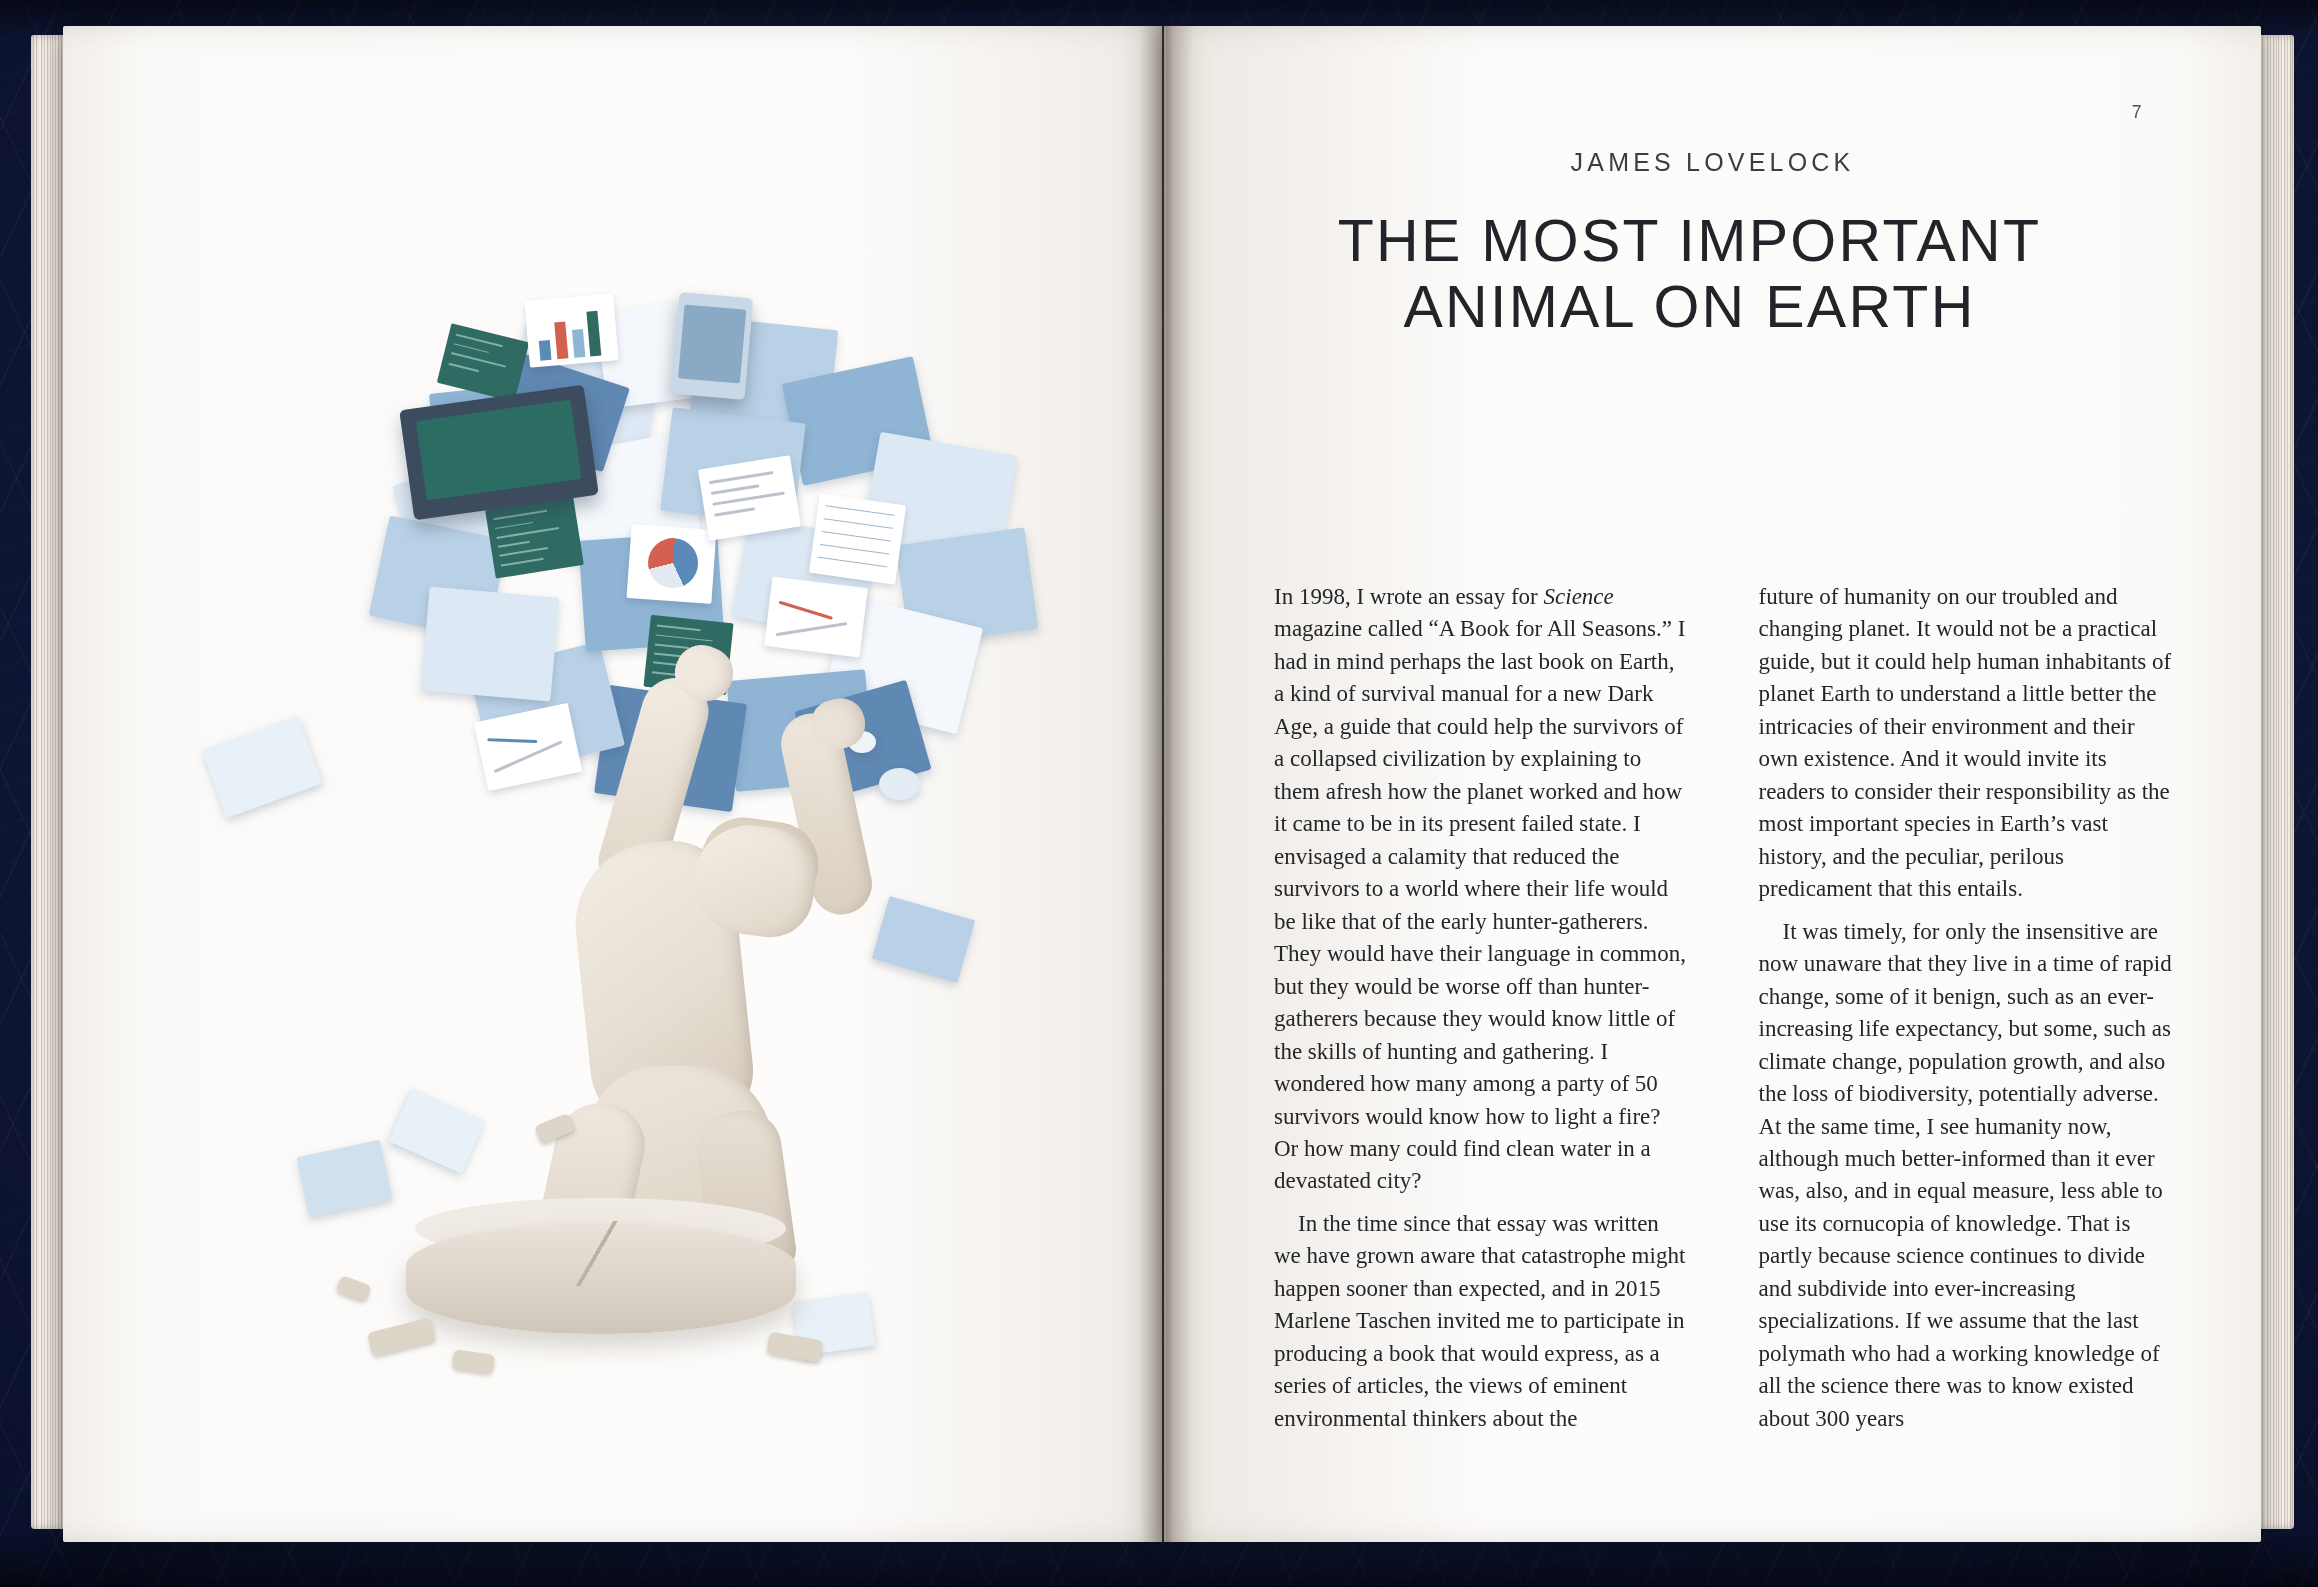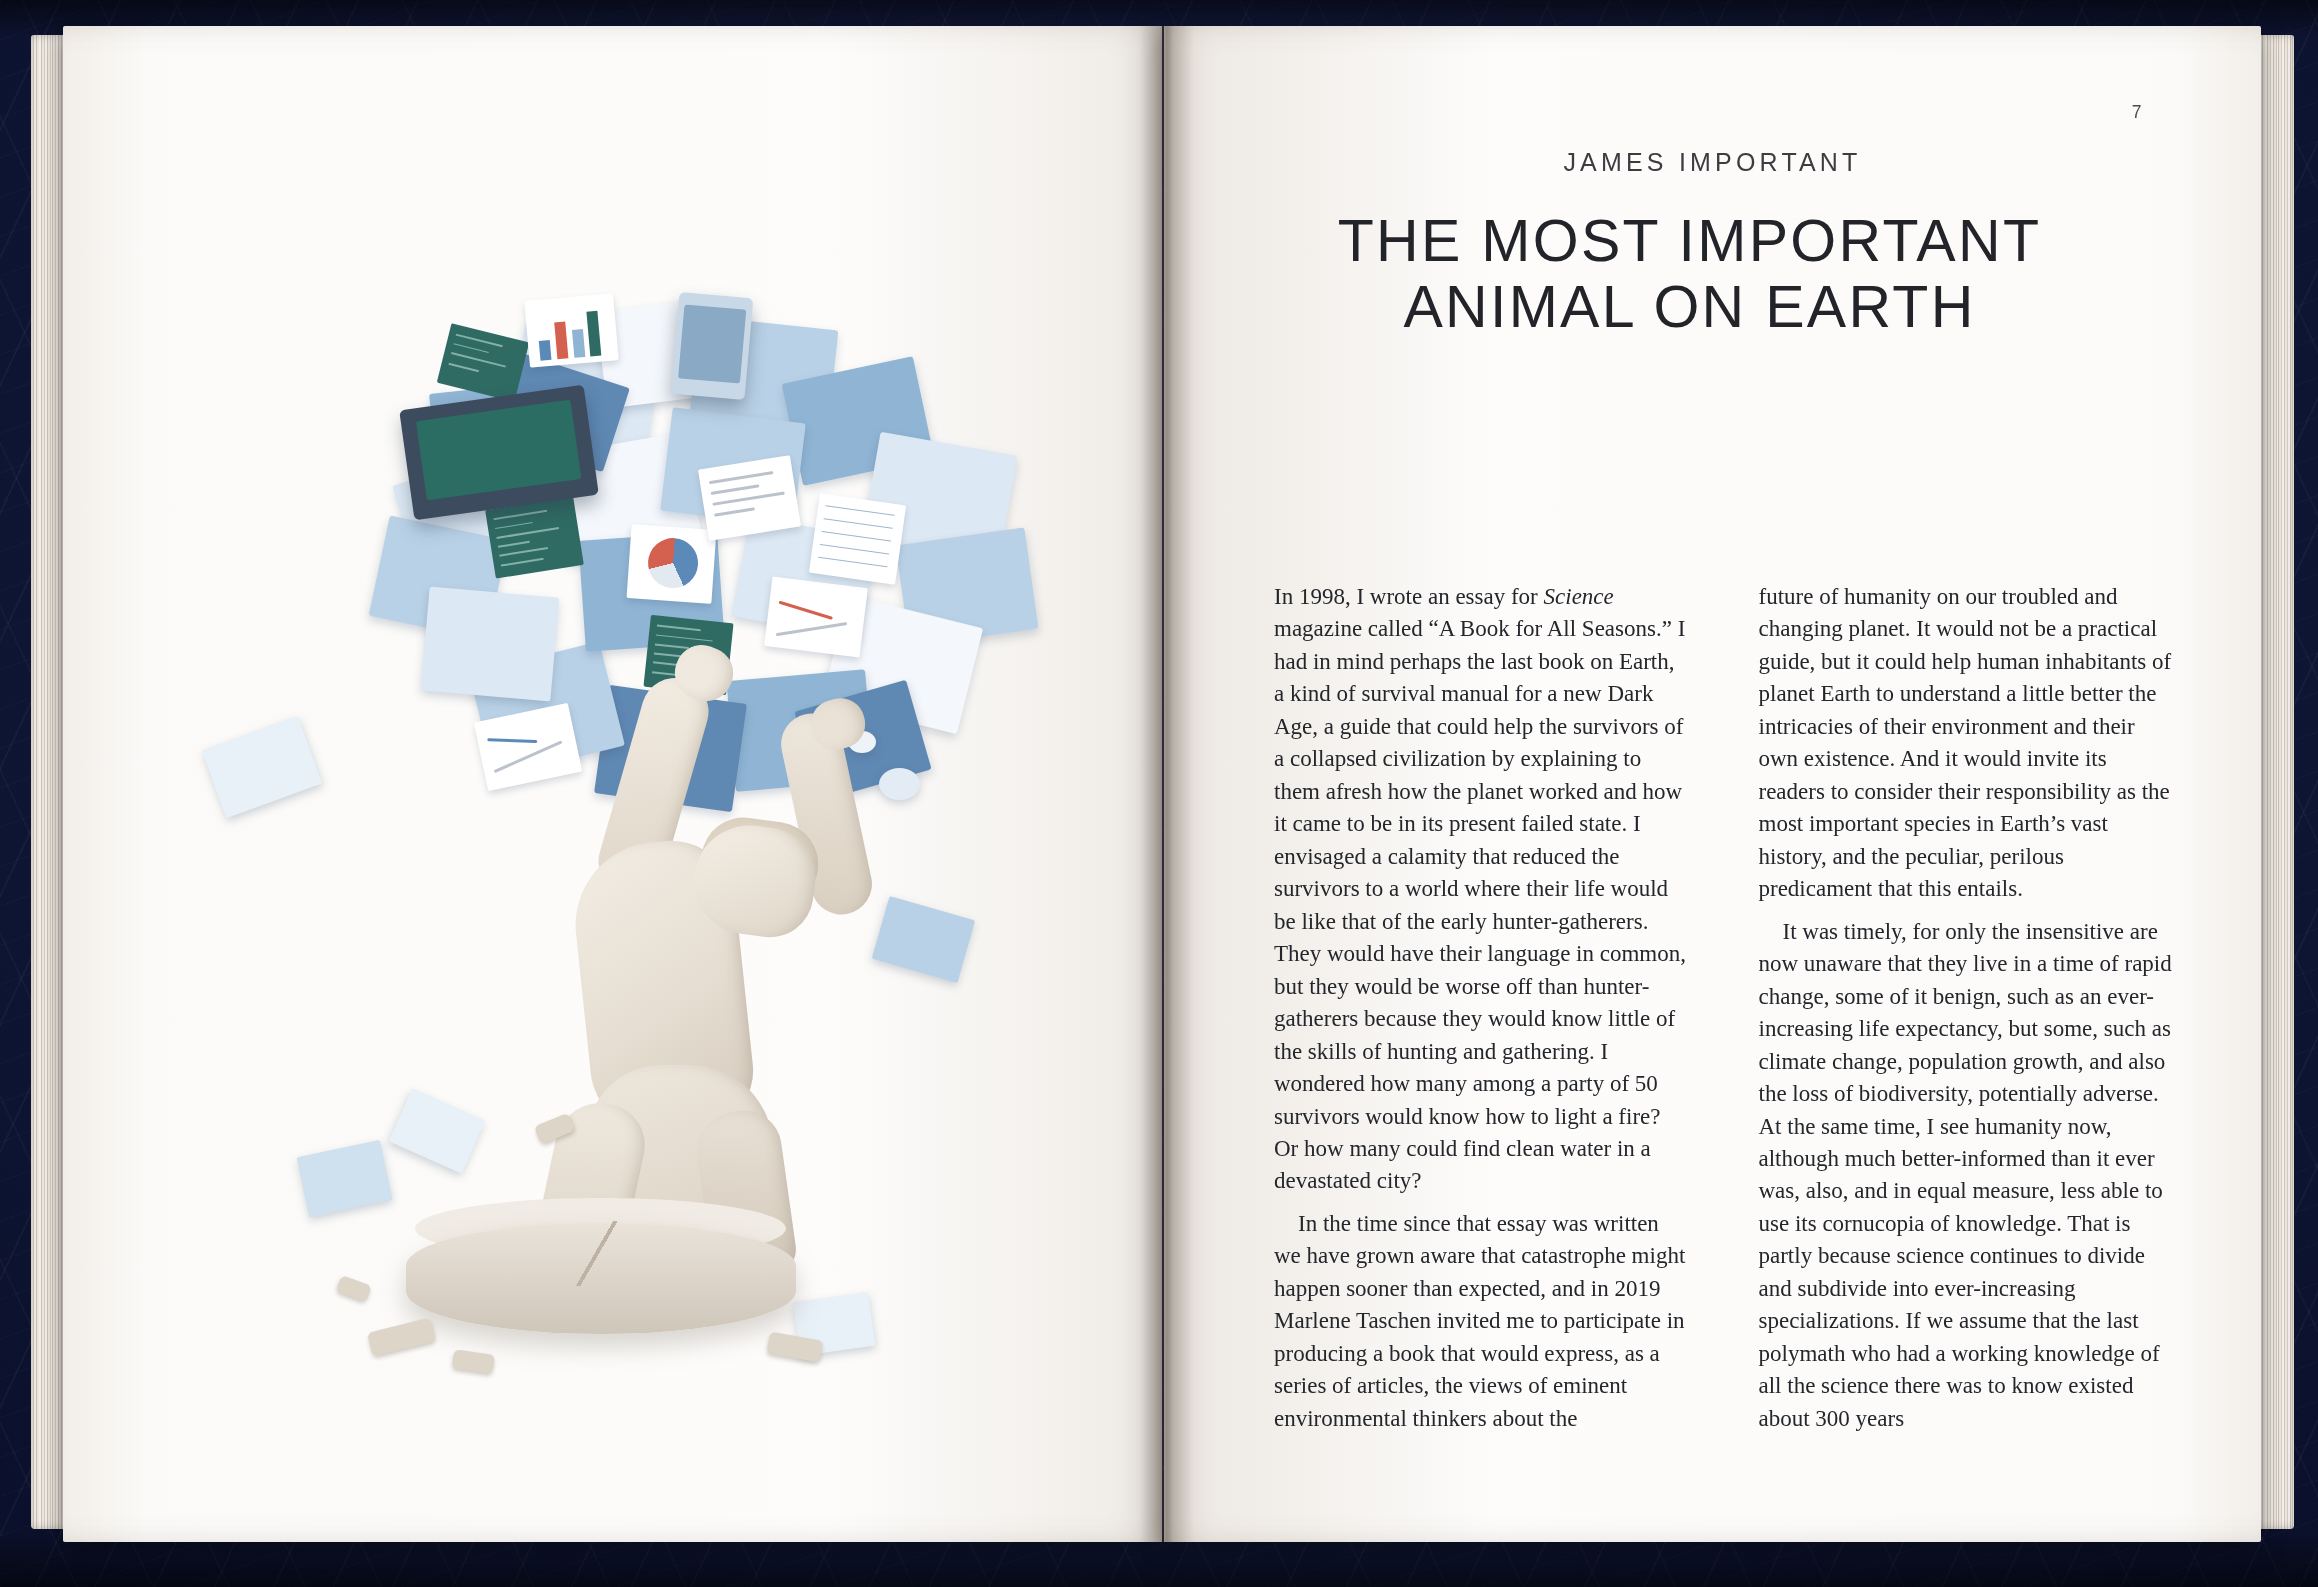--- a/index.html
+++ b/index.html
@@ -525,31 +525,31 @@
         <div class="rubble" style="left:473px; top:1093px; width:37px; height:18.6px; transform:rotate(-22deg);"></div>
       </div>
     </div>
 
     <div class="gutter"></div>
 
     <div id="right-page-content">
 
       <div class="folio">7</div>
 
-      <div class="byline">JAMES IMPORTANT</div>
+      <div class="byline">JAMES LOVELOCK</div>
 
       <div class="headline">
         <span class="line">THE MOST IMPORTANT</span>
         <span class="line">ANIMAL ON EARTH</span>
       </div>
 
       <div class="columns">
         <div class="col">
           <p><span>In 1998, I wrote an essay for <em>Science</em> magazine called “A Book for All Seasons.” I had in mind perhaps the last book on Earth, a kind of survival manual for a new Dark Age, a guide that could help the survivors of a collapsed civilization by explaining to them afresh how the planet worked and how it came to be in its present failed state. I envisaged a calamity that reduced the survivors to a world where their life would be like that of the early hunter-gatherers. They would have their language in common, but they would be worse off than hunter-gatherers because they would know little of the skills of hunting and gathering. I wondered how many among a party of 50 survivors would know how to light a fire? Or how many could find clean water in a devastated city?</span></p>
-          <p><span>In the time since that essay was written we have grown aware that catastrophe might happen sooner than expected, and in 2019 Marlene Taschen invited me to participate in producing a book that would express, as a series of articles, the views of eminent environmental thinkers about the</span></p>
+          <p><span>In the time since that essay was written we have grown aware that catastrophe might happen sooner than expected, and in 2015 Marlene Taschen invited me to participate in producing a book that would express, as a series of articles, the views of eminent environmental thinkers about the</span></p>
         </div>
         <div class="col">
           <p><span>future of humanity on our troubled and changing planet. It would not be a practical guide, but it could help human inhabitants of planet Earth to understand a little better the intricacies of their environment and their own existence. And it would invite its readers to consider their responsibility as the most important species in Earth’s vast history, and the peculiar, perilous predicament that this entails.</span></p>
           <p><span>It was timely, for only the insensitive are now unaware that they live in a time of rapid change, some of it benign, such as an ever-increasing life expectancy, but some, such as climate change, population growth, and also the loss of biodiversity, potentially adverse. At the same time, I see humanity now, although much better-informed than it ever was, also, and in equal measure, less able to use its cornucopia of knowledge. That is partly because science continues to divide and subdivide into ever-increasing specializations. If we assume that the last polymath who had a working knowledge of all the science there was to know existed about 300 years</span></p>
         </div>
       </div>
     </div>
 
   </div>
 </div>

